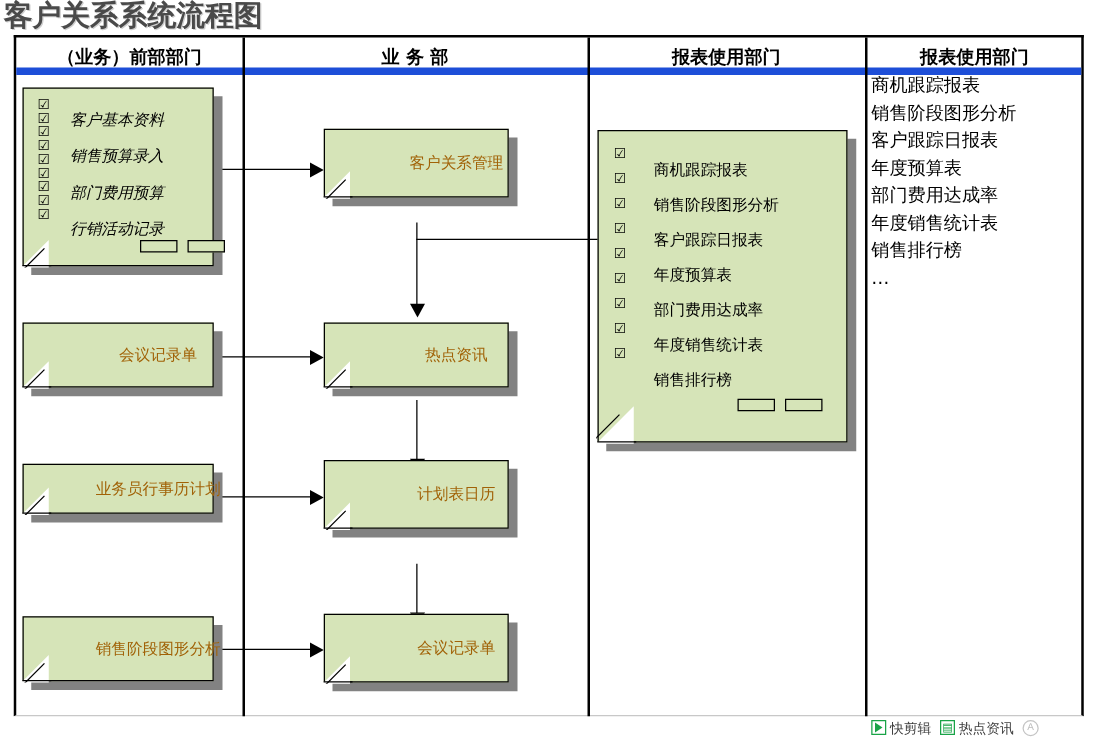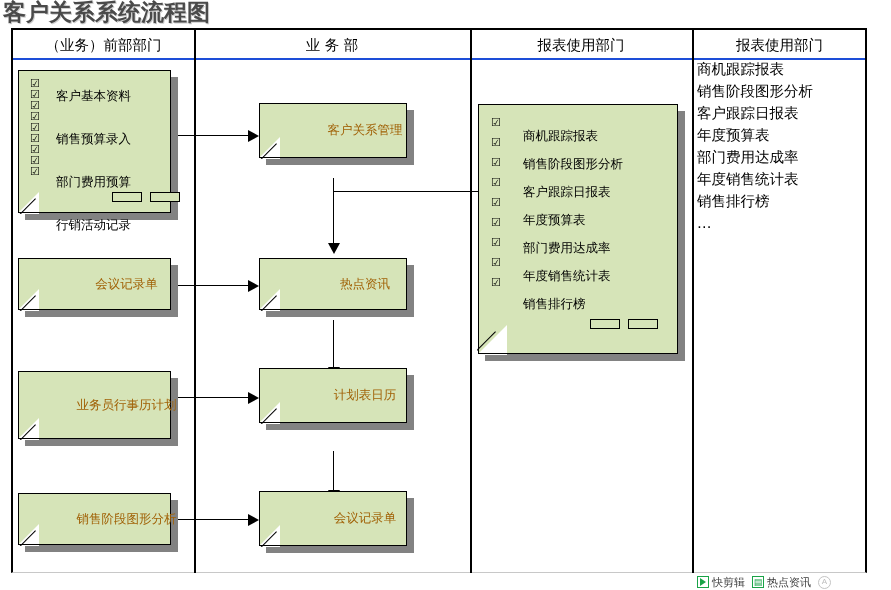--- a/index.html
+++ b/index.html
@@ -21,21 +21,21 @@
   .grid{
     position:absolute;left:11px;top:28px;width:856px;height:545px;
     box-sizing:border-box;
     border-top:2px solid #000;
     border-left:2px solid #000;
     border-right:2px solid #000;
     border-bottom:1px solid #c8c8c8;
   }
   .hdr-row{
     position:absolute;left:0;top:0;width:100%;height:30px;
-    border-bottom:2px solid #1d4ed8;box-sizing:border-box;
+    border-bottom:6px solid #1d4ed8;box-sizing:border-box;font-weight:bold;
   }
   .hdr-cell{
     position:absolute;top:0;height:30px;
     display:flex;align-items:center;justify-content:center;
     font-size:14.5px;color:#000;white-space:nowrap;
     font-family:"DejaVu Sans","Liberation Sans",sans-serif;
   }
   .vdiv{position:absolute;top:0;width:0;border-left:2px solid #000;height:543px;}
 
   
@@ -197,21 +197,21 @@
     <span class="chk">☑</span>
     <span class="chk">☑</span>
     <span class="chk">☑</span>
     <span class="chk">☑</span>
     <span class="chk">☑</span>
     <span class="chk">☑</span>
     <span class="chk">☑</span>
     <span class="chk">☑</span>
     <span class="chk">☑</span>
   </div>
-  <div class="items" style="left:38px;top:18px;gap:26px;">
+  <div class="items" style="left:38px;top:18px;gap:12px;font-style:italic;">
     <span>客户基本资料</span>
     <span>销售预算录入</span>
     <span>部门费用预算</span>
     <span>行销活动记录</span>
   </div>
   <div class="btns" style="left:94px;top:122px;">
     <i></i>
     <i></i>
   </div>
   <div class="fold-cut"></div>
@@ -221,21 +221,21 @@
 
 <div class="doc" style="left:18px;top:258px;width:153px;height:52px;">
   <div class="shadow"></div>
   <div class="body"></div>
   <div class="label">会议记录单</div>
   <div class="fold-cut"></div>
   <div class="fold-edge"></div>
   <div class="fold-h"></div>
 </div>
 
-<div class="doc" style="left:18px;top:371px;width:153px;height:68px;">
+<div class="doc" style="left:18px;top:371px;width:153px;height:40px;">
   <div class="shadow"></div>
   <div class="body"></div>
   <div class="label">业务员行事历计划</div>
   <div class="fold-cut"></div>
   <div class="fold-edge"></div>
   <div class="fold-h"></div>
 </div>
 
 <div class="doc" style="left:18px;top:493px;width:153px;height:52px;">
   <div class="shadow"></div>

